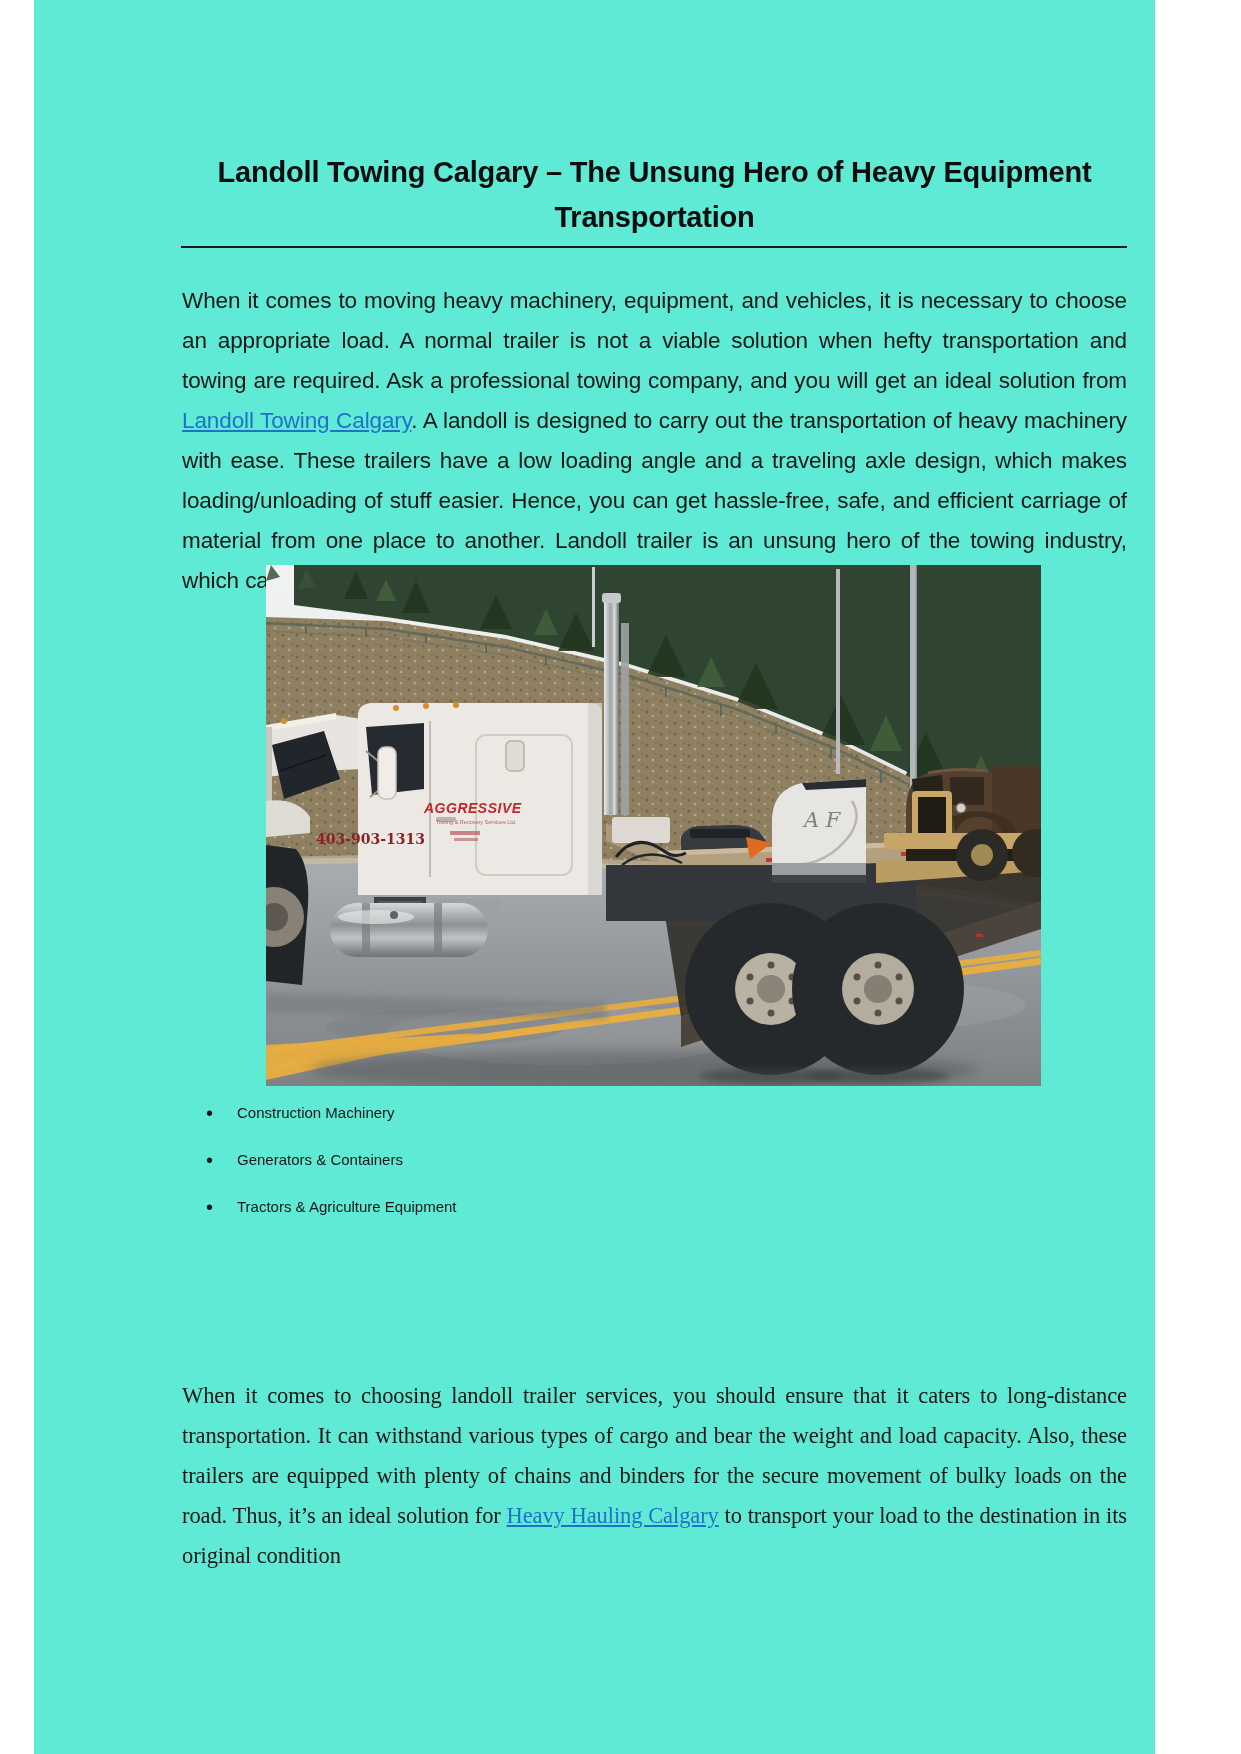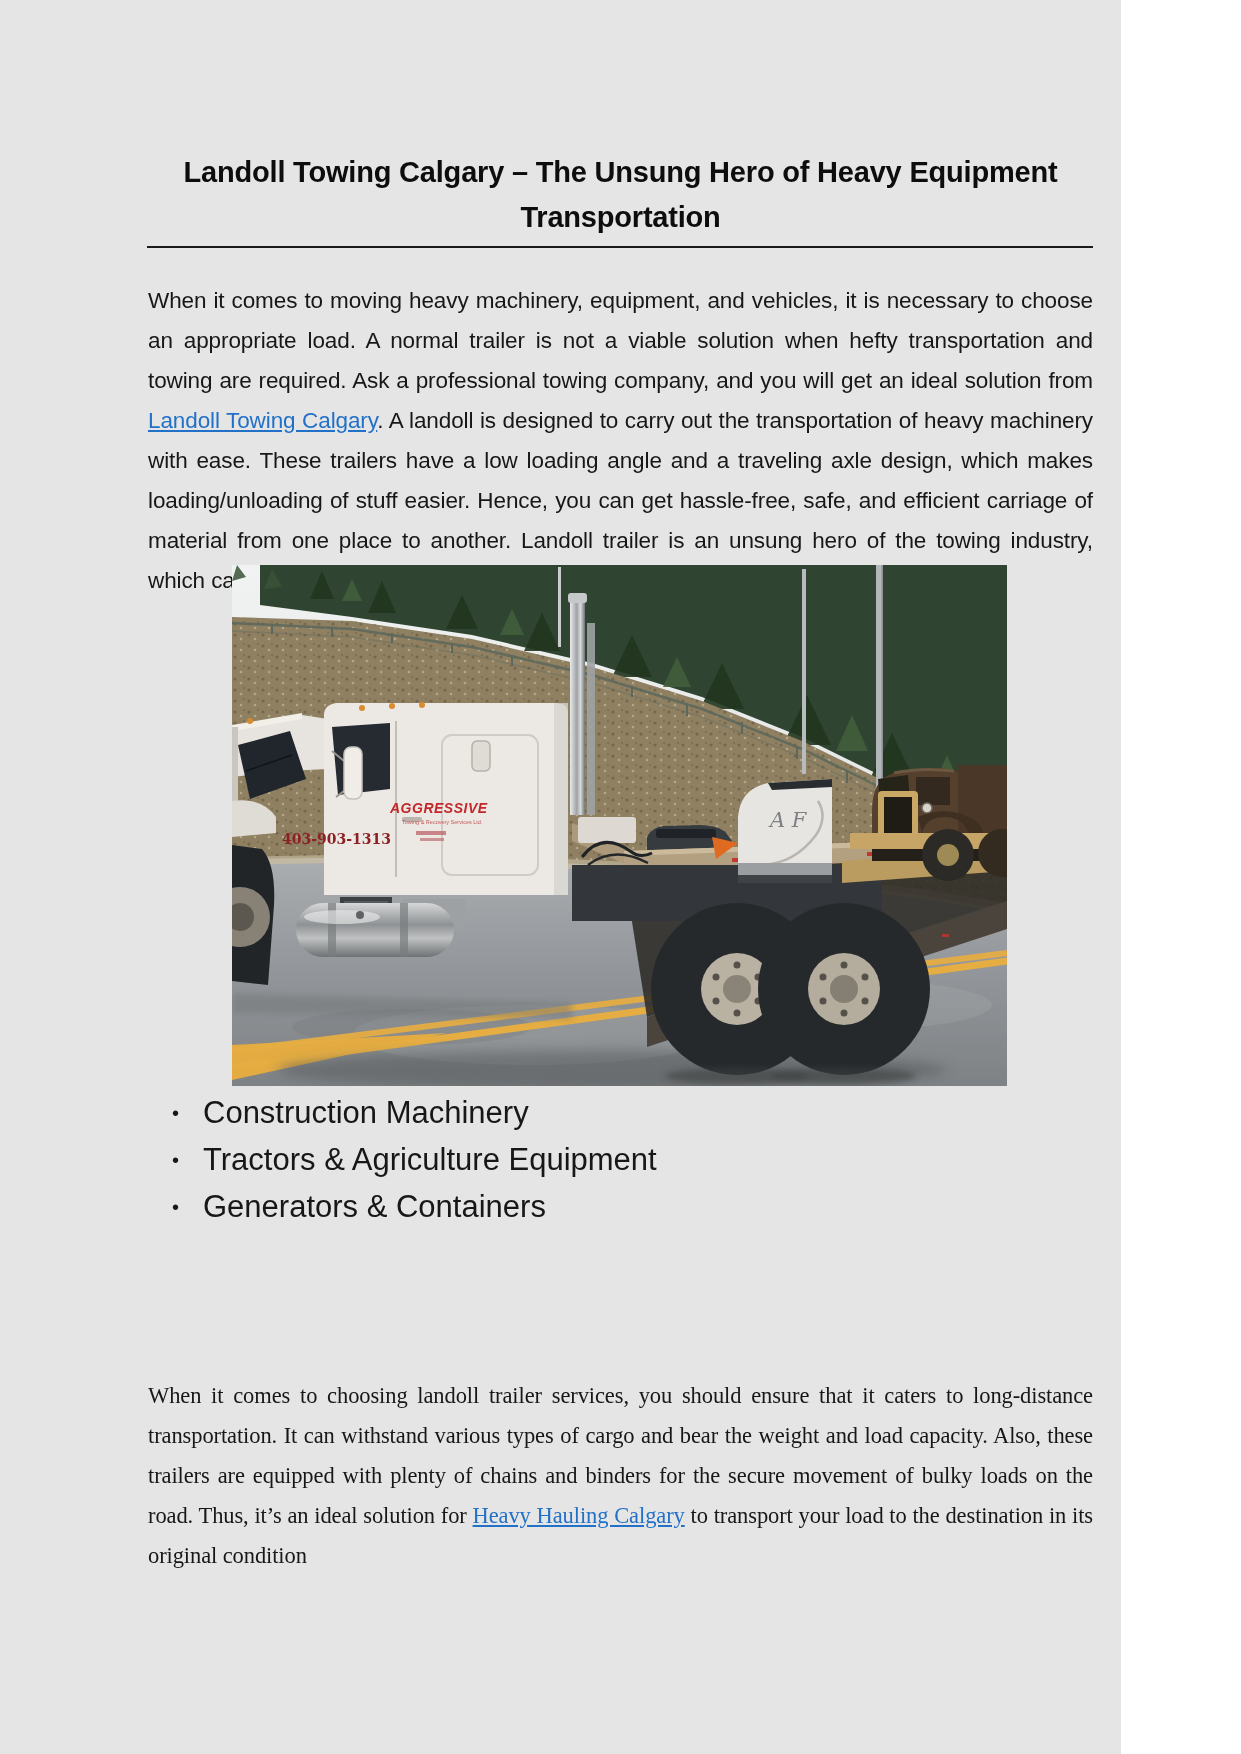--- a/index.html
+++ b/index.html
@@ -1,22 +1,23 @@
 <!DOCTYPE html>
 <html><head>
 <meta charset="utf-8">
 <style>
   html,body{margin:0;padding:0;background:#ffffff;}
   .page{
     position:relative;
     width:1121px;height:1754px;
-    background:#e5e5e5;
+    background:#5eead4;
     font-family:"Liberation Sans", sans-serif;
     color:#161616;
     overflow:hidden;
+    margin-left:34px;
   }
   .content-abs{position:absolute;left:148px;width:945px;}
   .doc-title{
     top:131px;
     font-size:29px;font-weight:700;line-height:45px;
     text-align:center;color:#0d0d0d;
     letter-spacing:-0.2px;
   }
   .title-rule{
     position:absolute;left:147px;top:246px;width:946px;height:0;
@@ -33,21 +34,21 @@
   .photo-fig{
     position:absolute;left:232px;top:565px;width:775px;height:521px;
     margin:0;overflow:hidden;background:#e9eceb;
   }
   .bullet-list{
     top:1093px;list-style:none;margin:0;padding:0;
   }
   .bullet-list li{
     position:relative;
     padding-left:55px;
-    font-size:31px;line-height:40px;
+    font-size:15px;line-height:40px;
     margin-bottom:7px;color:#171717;
   }
   .bullet-list li::before{
     content:"\2022";
     position:absolute;left:24px;top:0;
     font-size:20px;
   }
   .section-h{
     top:1306px;
     font-size:22.5px;font-weight:700;line-height:40px;
@@ -302,20 +303,20 @@
         <ellipse cx="110" cy="352" rx="38" ry="7" fill="#eceded" opacity="0.6"></ellipse>
         <circle cx="128" cy="350" r="4" fill="#5f6365"></circle>
       </g>
 
       <path d="M0,428 L340,438 L340,454 L0,448 Z" fill="#6f7375" opacity="0.45" filter="url(#soft2)"></path>
     </svg>
   </figure>
 
   <ul class="content-abs bullet-list">
     <li><span>Construction Machinery</span></li>
+    <li><span>Generators &amp; Containers</span></li>
     <li><span>Tractors &amp; Agriculture Equipment</span></li>
-    <li><span>Generators &amp; Containers</span></li>
   </ul>
 
 
   <p class="content-abs body-par par-close"><span>When it comes to choosing landoll trailer services, you should ensure that it caters to long-distance transportation. It can withstand various types of cargo and bear the weight and load capacity. Also, these trailers are equipped with plenty of chains and binders for the secure movement of bulky loads on the road. Thus, it’s an ideal solution for </span><a class="doclink">Heavy Hauling Calgary</a><span> to transport your load to the destination in its original condition</span></p>
 
 </div>
 
 </body></html>

